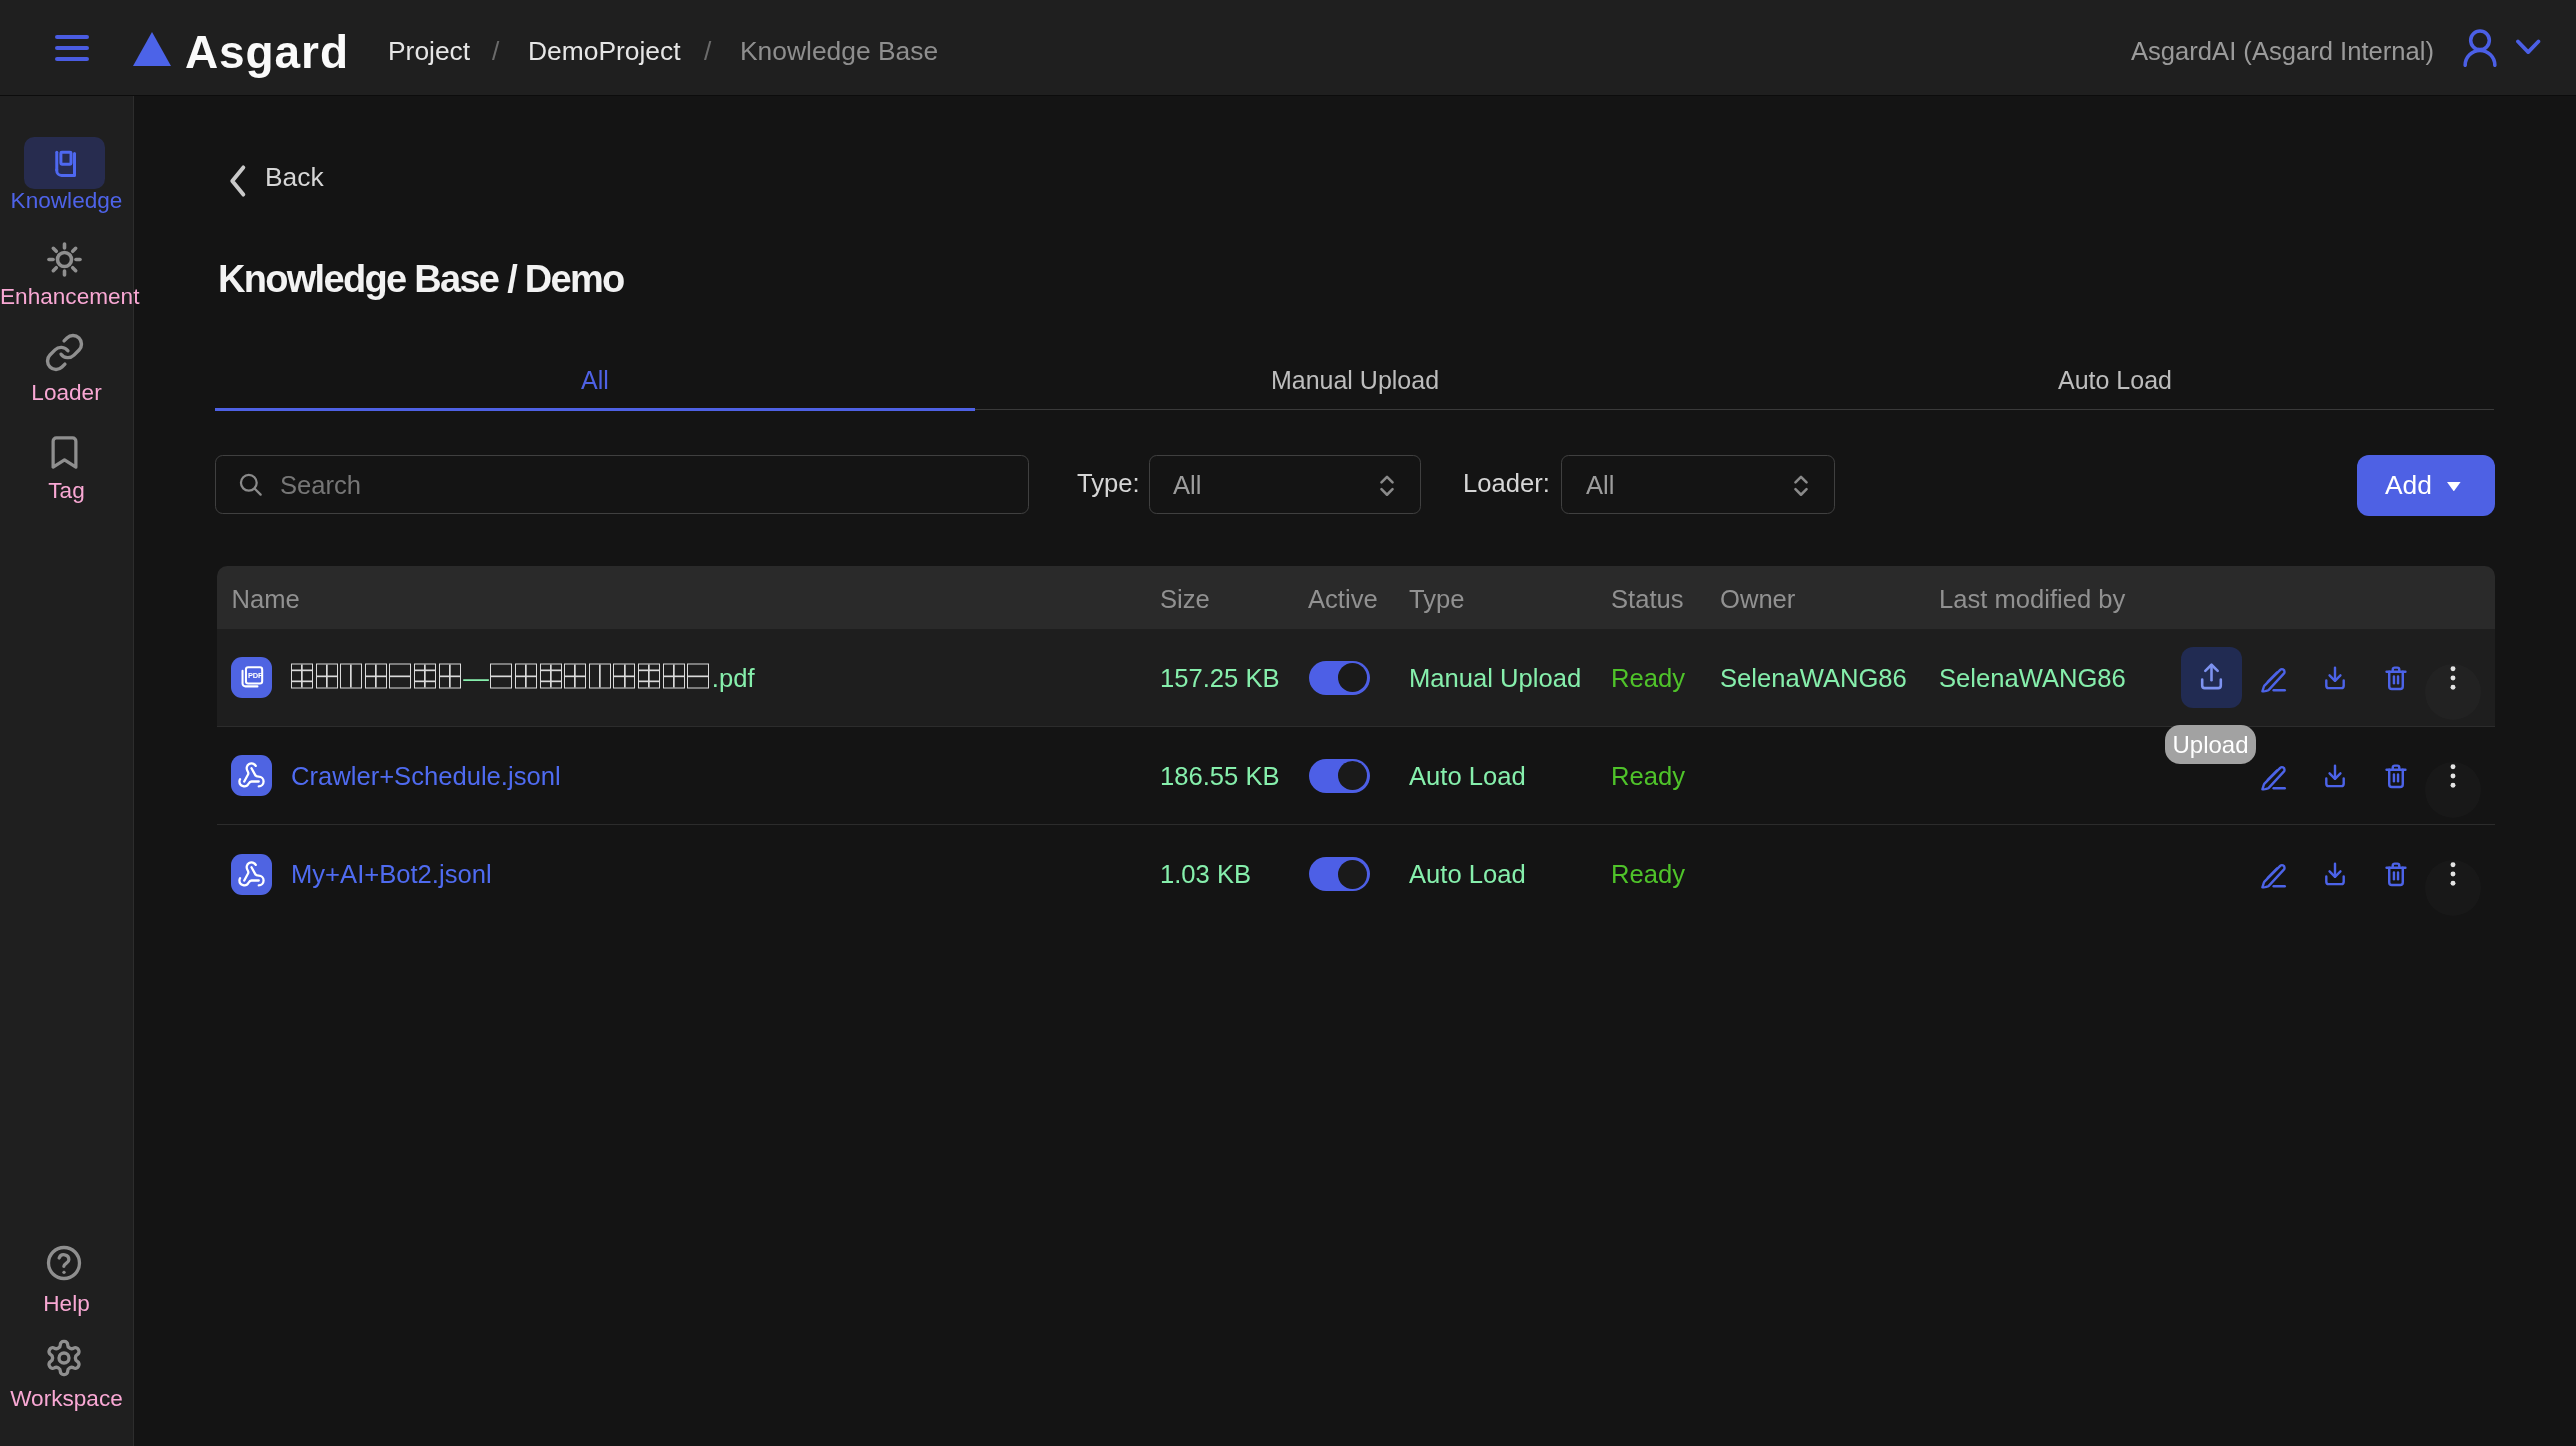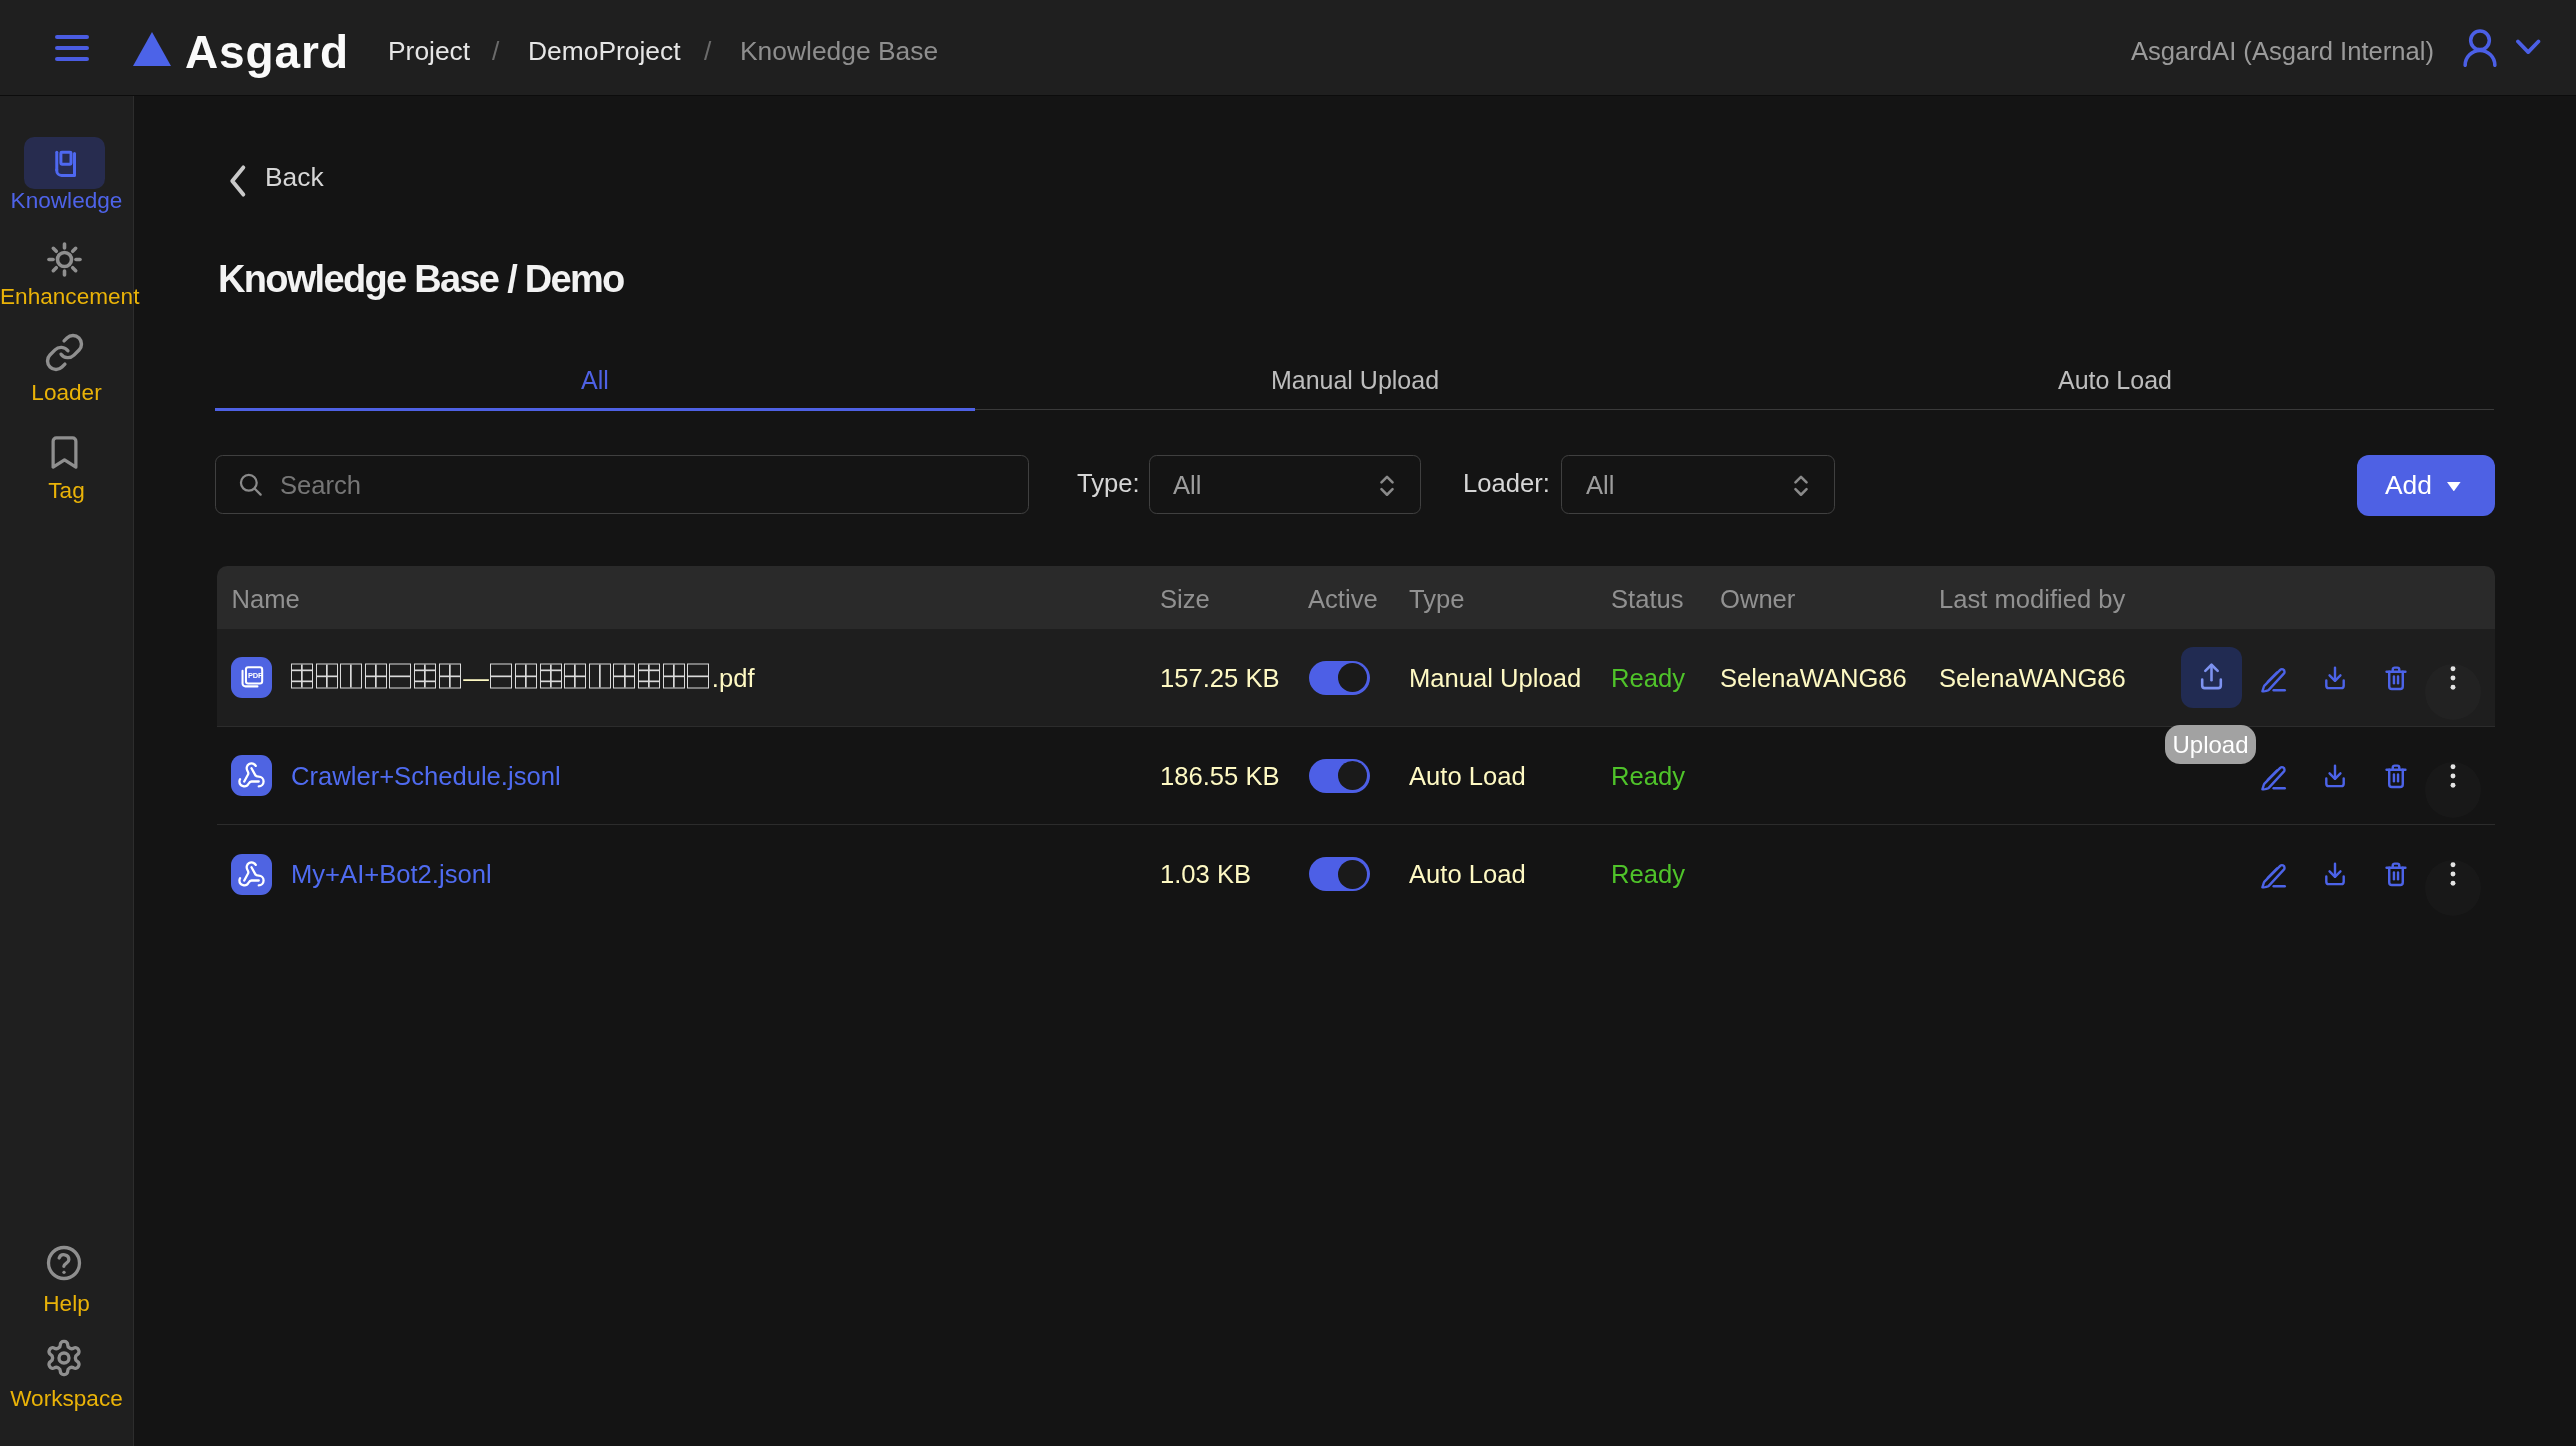--- a/index.html
+++ b/index.html
@@ -10,21 +10,21 @@
   .hline { position:absolute; left:55px; width:34px; height:4.3px; border-radius:2.6px; background:#4a5ce2; }
   #logo-tri { position:absolute; left:133px; top:32px; width:0; height:0; border-left:19.6px solid transparent; border-right:19.6px solid transparent; border-bottom:34px solid #4c63e8; }
   #logo-text { position:absolute; left:185px; top:25px; font-size:46px; font-weight:700; color:#fafafa; letter-spacing:0.9px; }
   .crumb { position:absolute; top:36px; font-size:26.4px; color:#e6e6e6; }
   .crumb.dim { color:#8e8e8e; }
   .crumb.sep { color:#6b6b6b; }
   #user-label { position:absolute; top:37px; right:142px; font-size:25.6px; color:#9a9a9a; }
   
   #sidebar { position:absolute; left:0; top:96px; width:134px; height:1350px; background:#1f1f1f; border-right:0.9px solid #2d2d2d; z-index:4; }
   .side-item { position:absolute; left:0; width:133px; text-align:center; }
-  .side-label { font-size:22.6px; color:#eab308; }
+  .side-label { font-size:22.6px; color:#f9a8d4; }
   #kn-box { position:absolute; left:24px; top:41px; width:81px; height:52px; background:#272c4f; border-radius:10.2px; }
   
   #content { position:absolute; left:134px; top:96px; width:2442px; height:1350px; }
   #back { position:absolute; left:94px; top:66px; font-size:26.4px; color:#d6d6d6; }
   #title { position:absolute; left:84px; top:162px; font-size:38px; font-weight:700; color:#f2f2f2; letter-spacing:-1.7px; }
   
   #tabs { position:absolute; left:81px; top:256px; width:2279px; height:58px; border-bottom:0.9px solid #3a3a3a; }
   .tab { position:absolute; top:13.6px; width:760px; text-align:center; font-size:25px; color:#bdbdbd; }
   #tab-underline { position:absolute; left:0; bottom:-1.7px; width:760px; height:2.6px; background:#4e61e4; }
   
@@ -32,21 +32,21 @@
   .sel-text { position:absolute; top:14.5px; font-size:25.6px; color:#9c9c9c; }
   .flabel { position:absolute; top:373px; font-size:25.6px; color:#d6d6d6; }
   #addbtn { position:absolute; left:2223px; top:359px; width:138px; height:61px; background:#4e61e4; border-radius:12px; color:#fff; font-size:26.4px; }
   
   #table { position:absolute; left:83px; top:470px; width:2278px; }
   #thead { position:relative; height:63px; background:#2a2a2a; border-radius:10.2px 10.2px 0 0; }
   .th { position:absolute; top:19px; font-size:25.6px; color:#919191; }
   .row { position:relative; height:98px; }
   .row1 { background:#1e1e1e; }
   .rowline { border-bottom:0.9px solid #2c2c2c; }
-  .cell { position:absolute; top:50%; transform:translateY(-50%); font-size:25.6px; color:#fef9c3; white-space:nowrap; }
+  .cell { position:absolute; top:50%; transform:translateY(-50%); font-size:25.6px; color:#86efac; white-space:nowrap; }
   .fico { position:absolute; left:13.6px; top:50%; margin-top:-20.5px; width:41px; height:41px; background:#4f64e2; border-radius:11px; }
   .bluelink { color:#4f6bf0; }
   .ready { color:#4fc32a; }
   .toggle { position:absolute; left:1092px; top:50%; margin-top:-17px; width:61px; height:34px; background:#4d5fe6; border-radius:17px; }
   .knob { position:absolute; right:2.6px; top:2.6px; width:29px; height:29px; border-radius:50%; background:#1a1a1a; }
   .aicon { position:absolute; top:50%; transform:translate(-50%,-50%); }
   .dotcircle { position:absolute; left:2208px; top:50%; margin-top:-13.6px; width:56px; height:56px; border-radius:50%; background:rgba(255,255,255,0.018); }
   
   .cjk { display:inline-block; width:22px; height:25px; margin:0 2.6px 0 0; vertical-align:-2.6px; position:relative; border:1.7px solid #dadada; background-image:linear-gradient(#dadada,#dadada),linear-gradient(#dadada,#dadada); background-size:100% 1.7px,1.7px 100%; background-position:center,center; background-repeat:no-repeat; }
   .cjk.h { background-size:100% 1.7px,0 0; }

